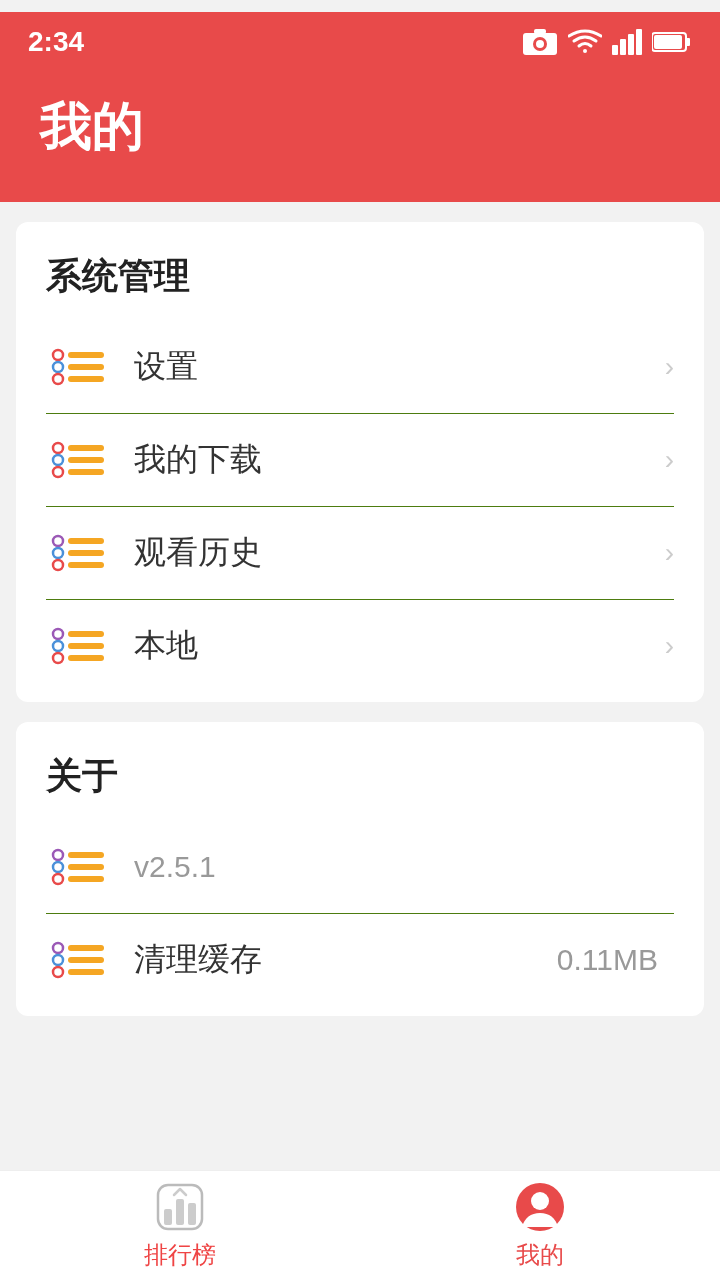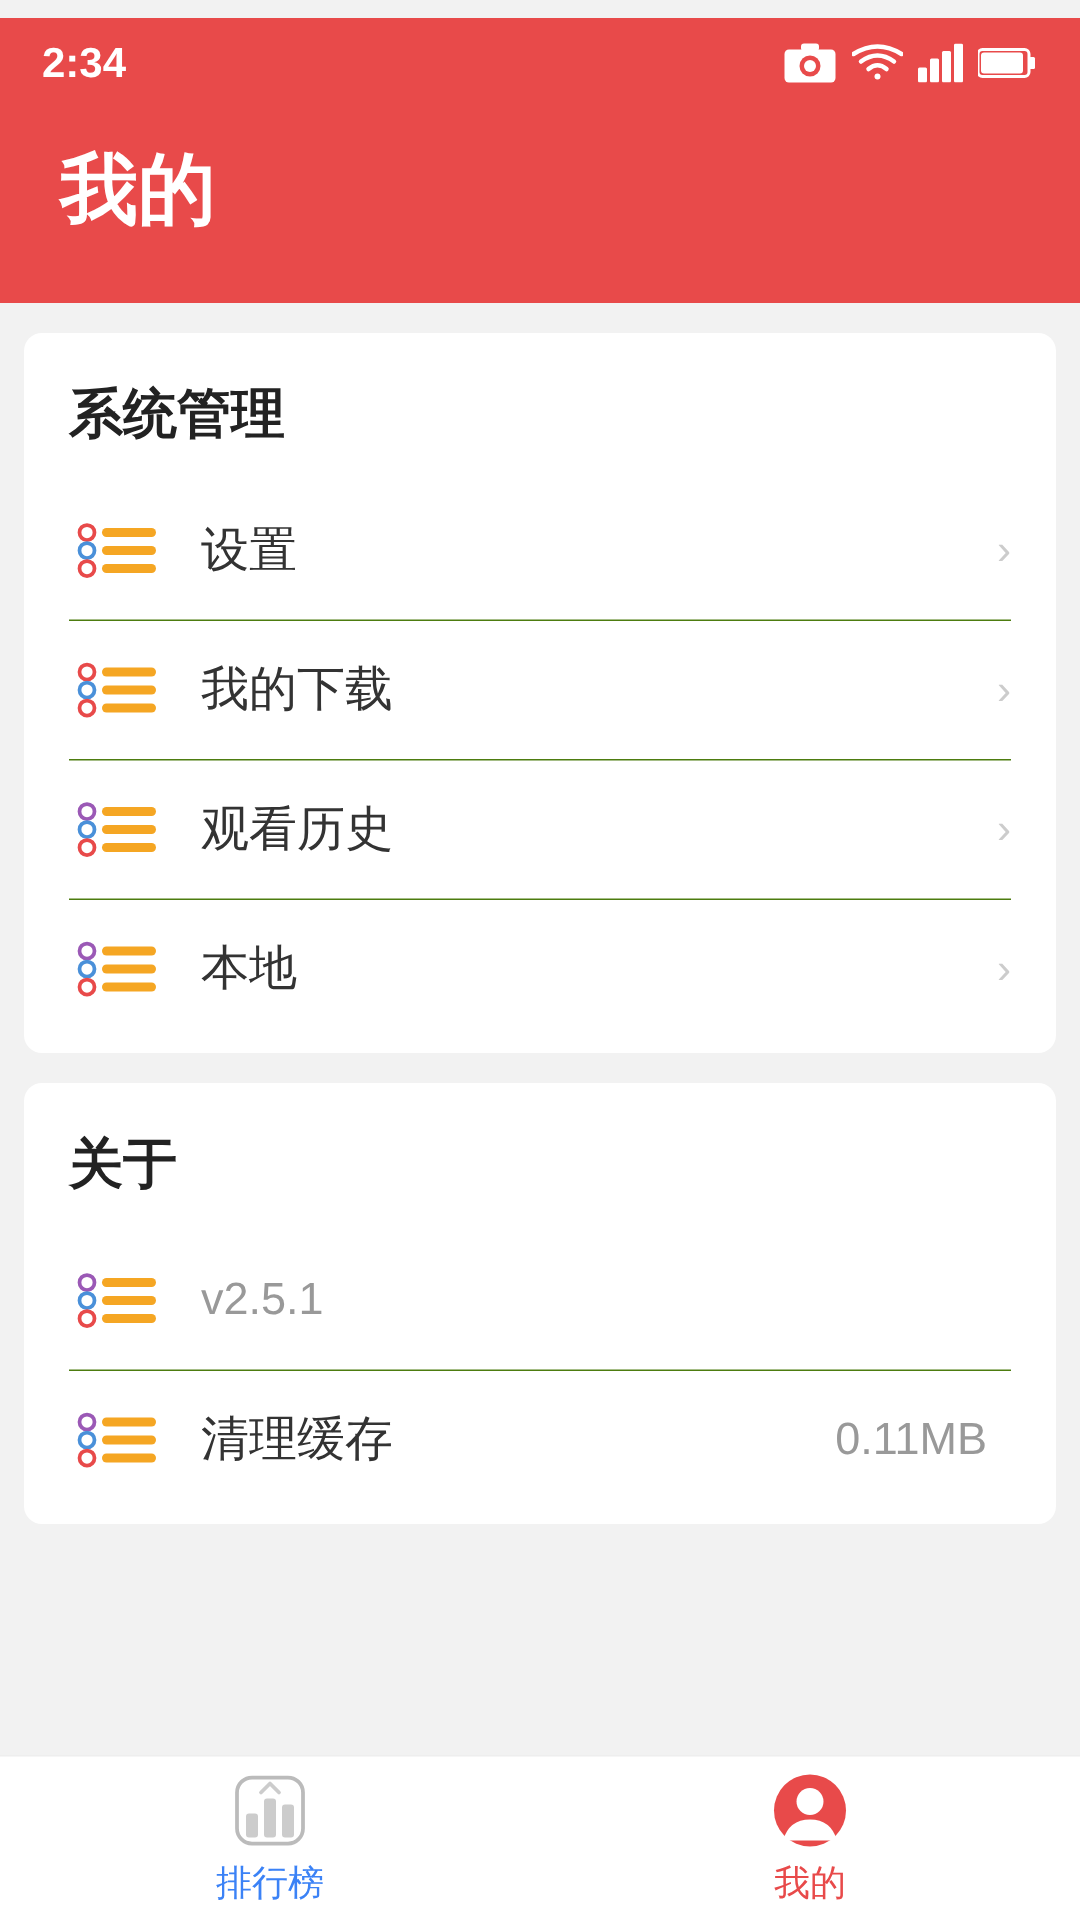--- a/index.html
+++ b/index.html
@@ -122,21 +122,21 @@
       gap: 6px;
       cursor: pointer;
       width: 160px;
     }
     .nav-icon {
       width: 52px;
       height: 52px;
     }
     .nav-label {
       font-size: 24px;
-      color: #3b82f6;
+      color: #ef4444;
     }
     .nav-label.active {
       color: #e84a4a;
     }
   </style>
 </head>
 <body>
 
 <div class="status-bar">
   <span class="status-time">2:34</span>

